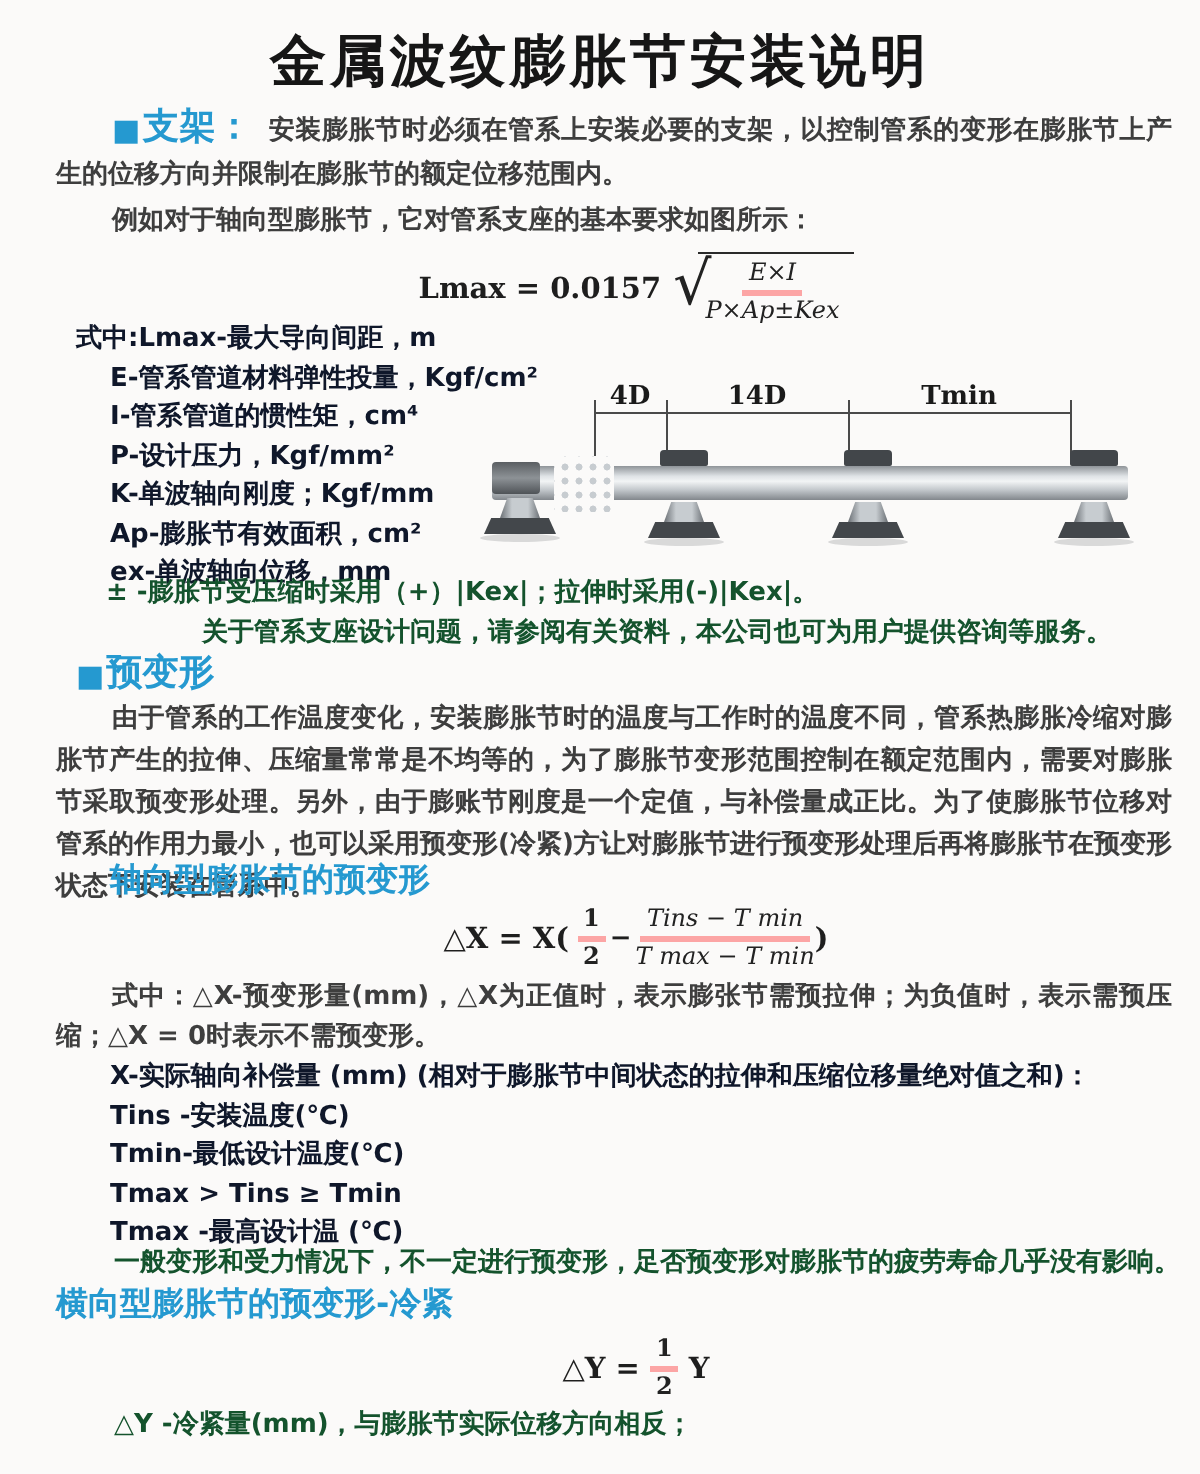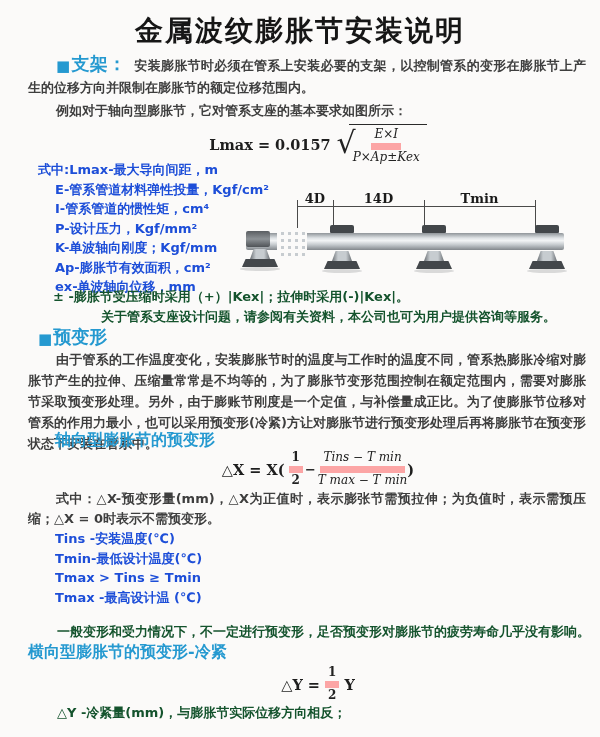--- a/index.html
+++ b/index.html
@@ -13,28 +13,28 @@
   .marker{color:#2599d0;font-size:15px;margin-right:1px;vertical-align:-1px;}
   .blue-head{color:#2599d0;font-size:18px;font-weight:bold;margin-right:8px;}
   .sec-head{position:absolute;left:38px;font-size:18px;font-weight:bold;color:#2599d0;line-height:22px;}
   .subtitle{position:absolute;font-size:16px;font-weight:bold;color:#2599d0;line-height:20px;}
   
   .formula{position:absolute;left:0;right:0;display:flex;justify-content:center;align-items:center;
         font-family:"DejaVu Serif","DejaVu Sans",serif;color:#1e1e1e;padding-left:36px;}
   .f-lhs,.f-rhs{font-weight:bold;font-size:14.5px;white-space:pre;}
   .fr{display:inline-flex;flex-direction:column;align-items:center;font-size:12px;line-height:1.15;
         font-style:italic;color:#222;}
-  .fr .n{border-bottom:7px solid #fca5a5;padding:0 3px 1px;}
+  .fr .n{border-bottom:3px solid #fca5a5;padding:0 3px 1px;}
   .fr .d{padding-top:1px;}
   .fr.upright{font-style:normal;font-weight:bold;}
   .radical{font-size:30px;line-height:.9;font-weight:400;color:#222;margin-right:-7px;transform:translateY(-2px);}
   .rad-body{border-top:1.6px solid #2a2a2a;padding:3px 7px 0 4px;display:inline-flex;}
   .f-minus{font-weight:bold;font-size:13px;padding:0 2px;}
   
-  .defs{position:absolute;left:38px;font-size:13px;font-weight:600;color:#1d4ed8;}
+  .defs{position:absolute;left:38px;font-size:13px;font-weight:600;color:#0f172a;}
   .defs .def-item{line-height:19.5px;padding-left:17px;white-space:nowrap;}
   .defs .def-item.first{padding-left:0;}
   .plain-line{position:absolute;font-size:13px;font-weight:600;color:#14532d;line-height:20px;white-space:nowrap;}
   
   .diagram{position:absolute;left:0;top:192px;width:600px;height:100px;}
   .dim-line{position:absolute;left:297px;top:14px;width:238px;border-top:1px solid #4a4a4a;}
   .tick{position:absolute;top:8px;width:1px;height:32px;background:#4a4a4a;}
   .dim-label{position:absolute;top:0;text-align:center;font-family:"DejaVu Serif",serif;
         font-weight:bold;font-size:13px;color:#1a1a1a;line-height:13px;}
   .pipe{position:absolute;left:246px;top:41px;width:318px;height:17px;z-index:1;border-radius:2px;
@@ -143,20 +143,21 @@
     <span class="fr">
       <span class="n">Tins − T min</span>
       <span class="d">T max − T min</span>
     </span>
     <span class="f-rhs">)</span>
   </div>
 
   <p class="blk body-text indent" style="top:489px;margin:0;line-height:20px;">式中：△X-预变形量(mm)，△X为正值时，表示膨张节需预拉伸；为负值时，表示需预压缩；△X = 0时表示不需预变形。</p>
 
   <div class="defs" style="left:55px;top:529px;">
+    <div class="def-item first">X-实际轴向补偿量 (mm) (相对于膨胀节中间状态的拉伸和压缩位移量绝对值之和)：</div>
     <div class="def-item first">Tins -安装温度(℃)</div>
     <div class="def-item first">Tmin-最低设计温度(℃)</div>
     <div class="def-item first">Tmax &gt; Tins ≥ Tmin</div>
     <div class="def-item first">Tmax -最高设计温 (℃)</div>
   </div>
 
   <div class="plain-line" style="left:57px;top:622px;">一般变形和受力情况下，不一定进行预变形，足否预变形对膨胀节的疲劳寿命几乎没有影响。</div>
 
   <div class="subtitle" style="left:28px;top:642px;">横向型膨胀节的预变形-冷紧</div>
 

